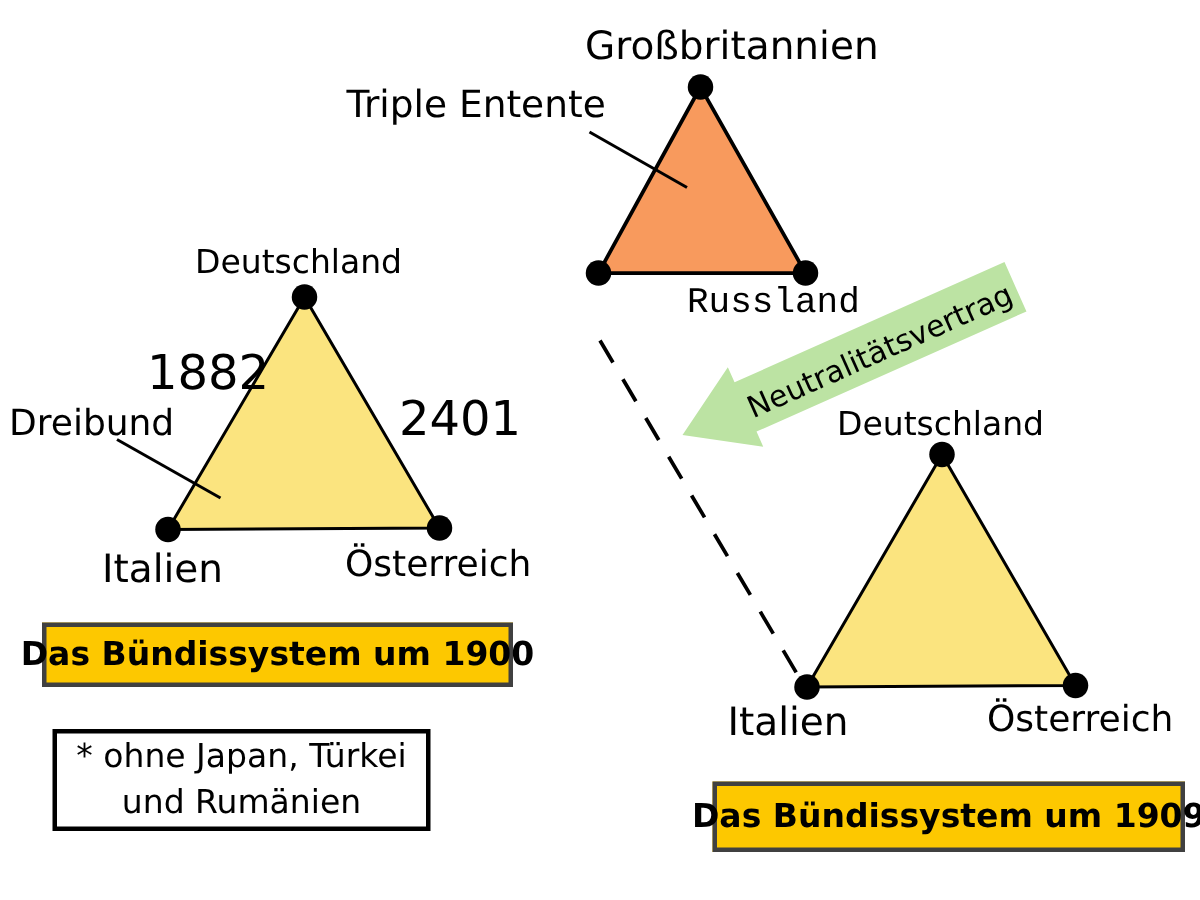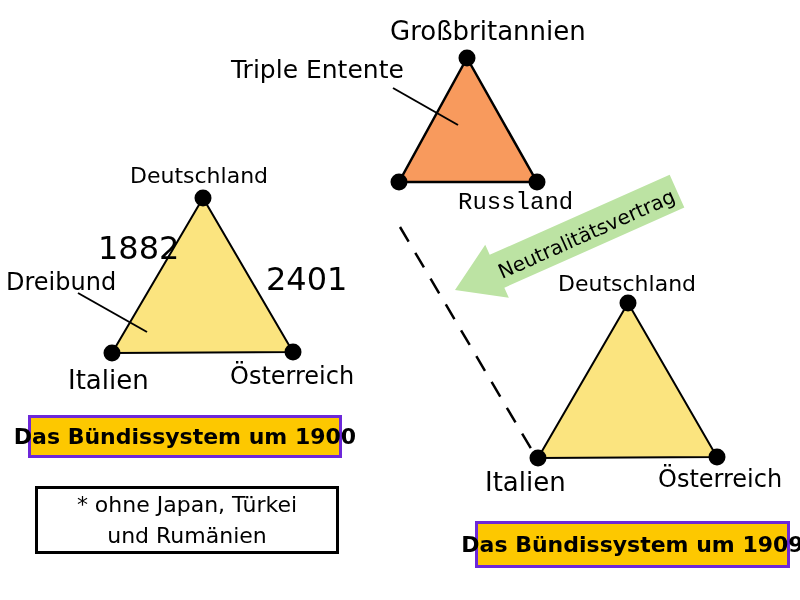--- a/index.html
+++ b/index.html
@@ -9,21 +9,21 @@
     color:#000;
   }
   .shapes { position:absolute; left:0; top:0; }
   .label { position:absolute; white-space:nowrap; line-height:1.1; }
   .f26 { font-size:26px; }
   .f25 { font-size:25px; }
   .f24 { font-size:24px; }
   .f22 { font-size:22px; }
   .year { font-size:32px; }
   .banner {
-    position:absolute; border:3px solid #6d28d9; box-sizing:border-box;
+    position:absolute; border:3px solid #404040; box-sizing:border-box;
     display:flex; align-items:center; justify-content:center;
     font-size:22px; font-weight:bold; white-space:nowrap;
   }
   .footnote-box {
     position:absolute; border:3px solid #000; box-sizing:border-box;
     background:#ffffff; font-size:22px; text-align:center;
     display:flex; flex-direction:column; justify-content:center;
     line-height:31px;
   }
   .arrow-label {
@@ -76,18 +76,18 @@
 
   <div class="label f22" style="left:558px; top:272px;">Deutschland</div>
   <div class="label f26" style="left:485px; top:468px;">Italien</div>
   <div class="label f24" style="left:658px; top:466px;">Österreich</div>
 
   <div class="arrow-label">Neutralitätsvertrag</div>
 
   <div class="banner" style="left: 28px; top: 415px; width: 314px; height: 43px; background-color: rgb(253, 200, 0);">Das Bündissystem um 1900</div>
   <div class="banner" style="left: 475px; top: 521px; width: 315px; height: 47px; background-color: rgb(253, 200, 0);">Das Bündissystem um 1909</div>
 
-  <div class="footnote-box" style="left:35px; top:486px; width:304px; height:68px;">
+  <div class="footnote-box" style="left:35px; top:486px; width:252px; height:68px;">
     <span>* ohne Japan, Türkei</span>
     <span>und Rumänien</span>
   </div>
 
 </div>
 
 </body></html>

